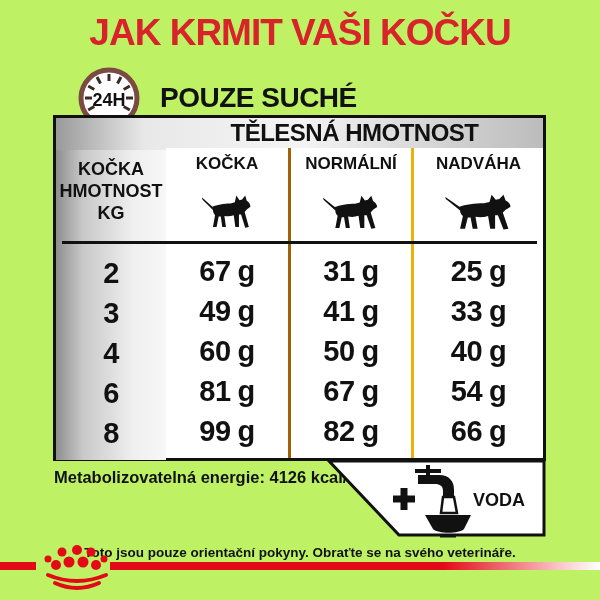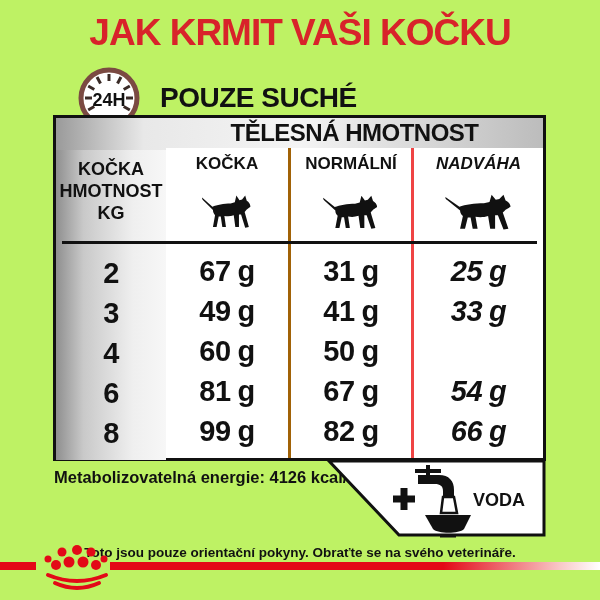--- a/index.html
+++ b/index.html
@@ -19,21 +19,21 @@
   .feed-table{left:53px;top:115px;width:487px;height:340px;border:3px solid #111;background:#fff;}
   .band{left:0;top:0;width:487px;height:42px;
         background:linear-gradient(to right,#9a9a9a 0,#e8e8e8 18%,#f4f4f4 50%,#bcbcbc 100%);}
   .band-title{left:110px;right:0;top:1px;text-align:center;font-size:24px;font-weight:700;letter-spacing:-.5px;}
   .left-col{left:0;top:32px;width:110px;height:310px;
         background:linear-gradient(to right,#8f8f8f 0,#c9c9c9 25%,#efefef 70%,#f7f7f7 100%);}
   .row-header{left:0;right:0;top:8px;text-align:center;font-size:18px;font-weight:700;line-height:22px;}
   .datacol{top:30px;height:310px;background:#fff;}
   .col-1{left:110px;width:122px;}
   .col-2{left:232px;width:120px;border-left:3px solid #a16207;}
-  .col-3{left:355px;width:129px;border-left:3px solid #ef4444;font-style:italic;}
+  .col-3{left:355px;width:129px;border-left:3px solid #eab308;}
   .col-label{left:0;right:0;top:6px;text-align:center;font-size:17px;font-weight:700;}
   .cat-wrap{left:0;right:0;top:42px;height:44px;display:flex;align-items:center;justify-content:center;}
   .hrule{left:6px;right:6px;top:123px;height:3px;background:#111;}
   .cell{left:0;right:0;height:36px;line-height:36px;text-align:center;
         font-size:29px;font-weight:700;letter-spacing:-.5px;}
   .r0{top:105px}.r1{top:145px}.r2{top:185px}.r3{top:225px}.r4{top:265px}
   .unit{margin-left:7px;}
 
   
   .energy-note{left:54px;top:468px;font-size:16.5px;font-weight:700;}
@@ -128,20 +128,21 @@
       <div class="abs cat-wrap">
         <svg width="70" height="41" viewBox="0 0 100 58" preserveAspectRatio="none">
           <path fill="#111" d="M2,7 L22,21 C30,18 44,16 57,16 L65,14 L68,4 L74,11 L79,10 L85,4 L88,12
             C92,14 95,17 95,21 L88,25 C86,27 85,28 84,29 L92,52 L85,53 L77,33 L73,33 L73,52 L66,52 L63,34
             C57,36 50,36 45,35 L48,52 L41,52 L38,36 L34,36 L30,52 L23,52 L27,34 C24,31 23,29 23,26
             L4,11 C2,10 2,8 2,7 Z"></path>
         </svg>
       </div>
       <div class="abs cell r0"><span>25</span><span class="unit">g</span></div>
       <div class="abs cell r1"><span>33</span><span class="unit">g</span></div>
+      <div class="abs cell r2"><span>40</span><span class="unit">g</span></div>
       <div class="abs cell r3"><span>54</span><span class="unit">g</span></div>
       <div class="abs cell r4"><span>66</span><span class="unit">g</span></div>
     </div>
 
     <div class="abs hrule"></div>
   </div>
 
   <div class="abs energy-note">Metabolizovatelná energie: 4126 kcal/kg</div>
 
   <svg class="abs water-box" viewBox="0 0 227 84">

